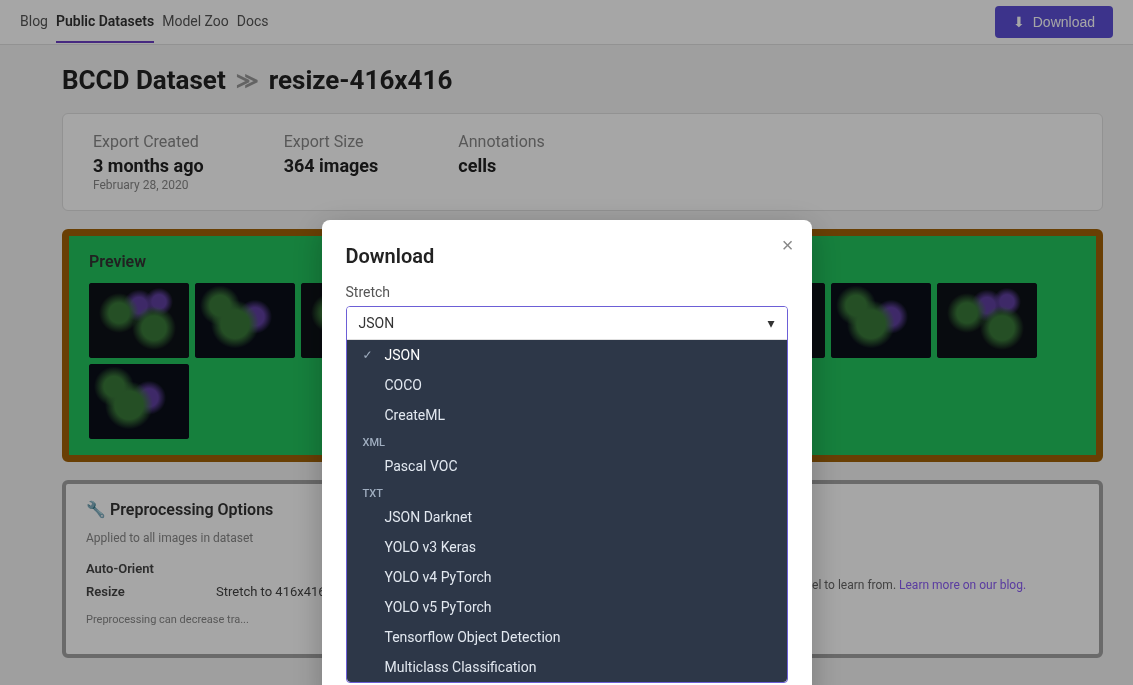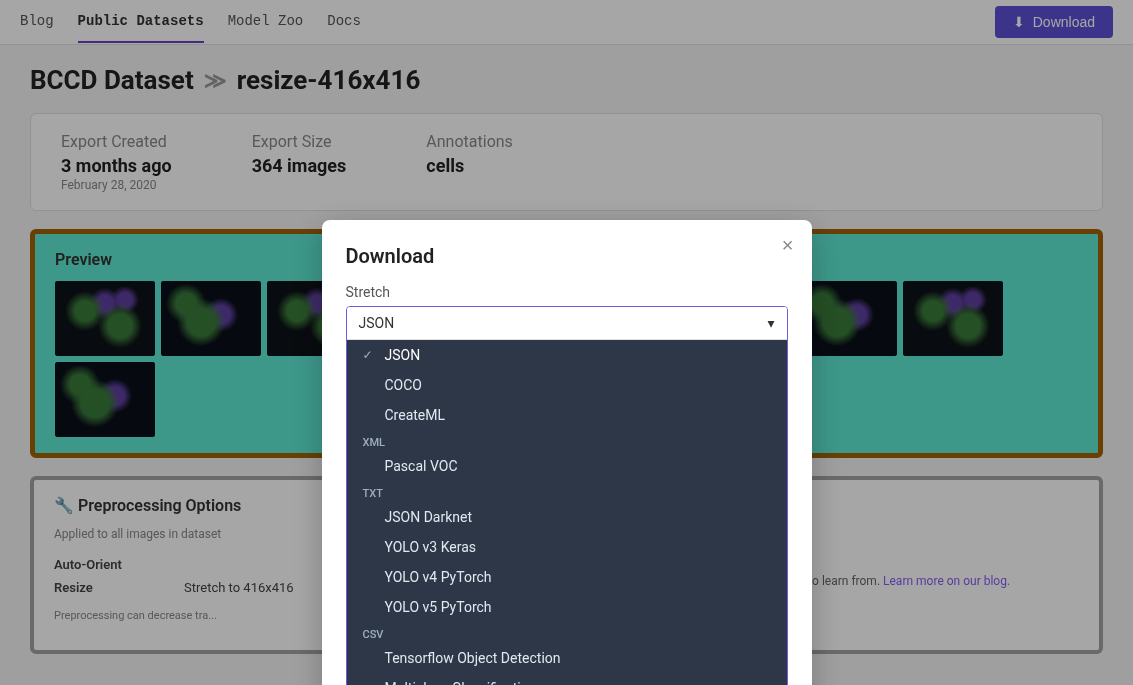--- a/index.html
+++ b/index.html
@@ -17,23 +17,22 @@
       background: #fff;
       border-bottom: 1px solid #e0e0e0;
       display: flex;
       align-items: center;
       padding: 0 20px;
       height: 45px;
       position: relative;
     }
     .nav-links {
       display: flex;
-      gap: 24px;
+      gap: 8px;
       flex: 1;
-      font-family: Liberation Mono, monospace;
     }
     .nav-link {
       font-size: 14px;
       color: #555;
       text-decoration: none;
       padding: 12px 0;
       cursor: pointer;
     }
     .nav-link.active {
       color: #333;
@@ -51,20 +50,21 @@
       display: flex;
       align-items: center;
       gap: 8px;
     }
     .download-btn-icon { font-size: 14px; }
 
     
     .page {
       padding: 20px 30px;
       background: #f5f5f5;
+      margin-left: 32px;
     }
 
     
     .page-title {
       font-size: 26px;
       font-weight: 700;
       color: #222;
       margin-bottom: 18px;
       display: flex;
       align-items: center;
@@ -96,22 +96,22 @@
       color: #222;
     }
     .stat-sub {
       font-size: 12px;
       color: #888;
       margin-top: 2px;
     }
 
     
     .preview-section {
-      background: #5eead4;
-      border: 5px solid #a16207;
+      background: #22c55e;
+      border: 7px solid #a16207;
       border-radius: 6px;
       padding: 16px 20px;
       margin-bottom: 18px;
     }
     .section-title {
       font-size: 16px;
       font-weight: 600;
       color: #333;
       margin-bottom: 12px;
     }
@@ -415,21 +415,20 @@
           <span>YOLO v3 Keras</span>
         </div>
         <div class="dropdown-item">
           <span class="check-icon"></span>
           <span>YOLO v4 PyTorch</span>
         </div>
         <div class="dropdown-item">
           <span class="check-icon"></span>
           <span>YOLO v5 PyTorch</span>
         </div>
-        <div class="dropdown-group-label">CSV</div>
         <div class="dropdown-item">
           <span class="check-icon"></span>
           <span>Tensorflow Object Detection</span>
         </div>
         <div class="dropdown-item">
           <span class="check-icon"></span>
           <span>Multiclass Classification</span>
         </div>
 
       </div>

